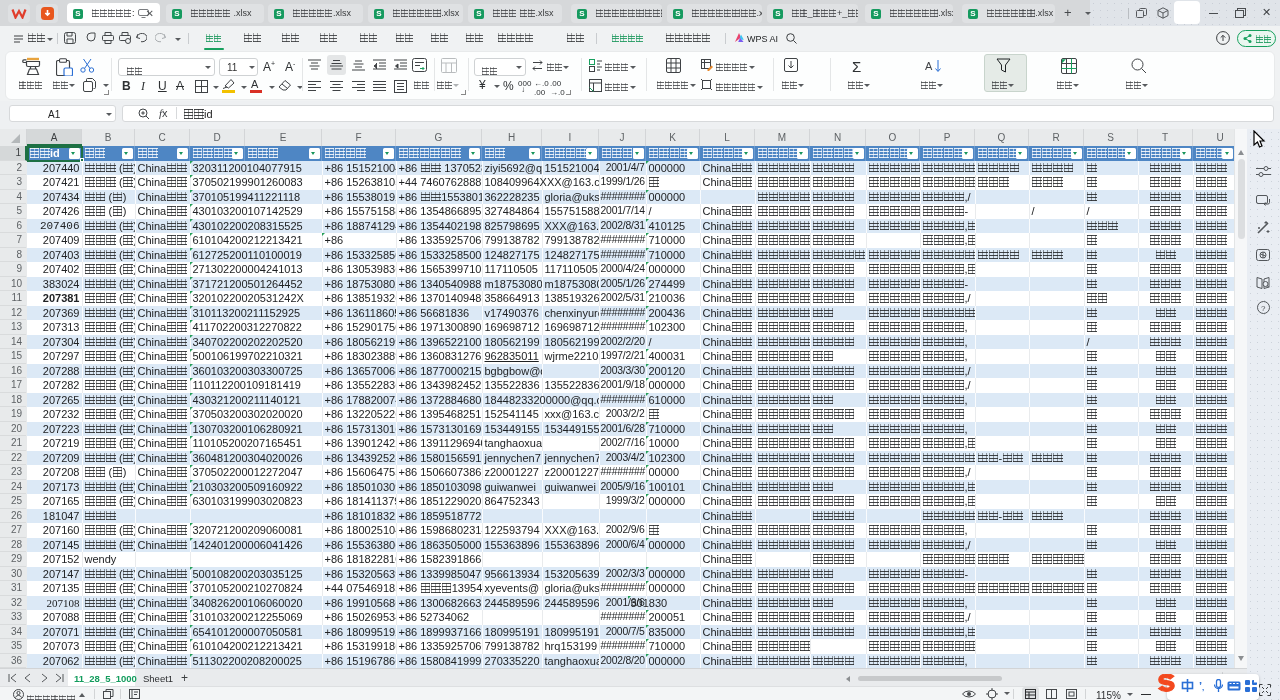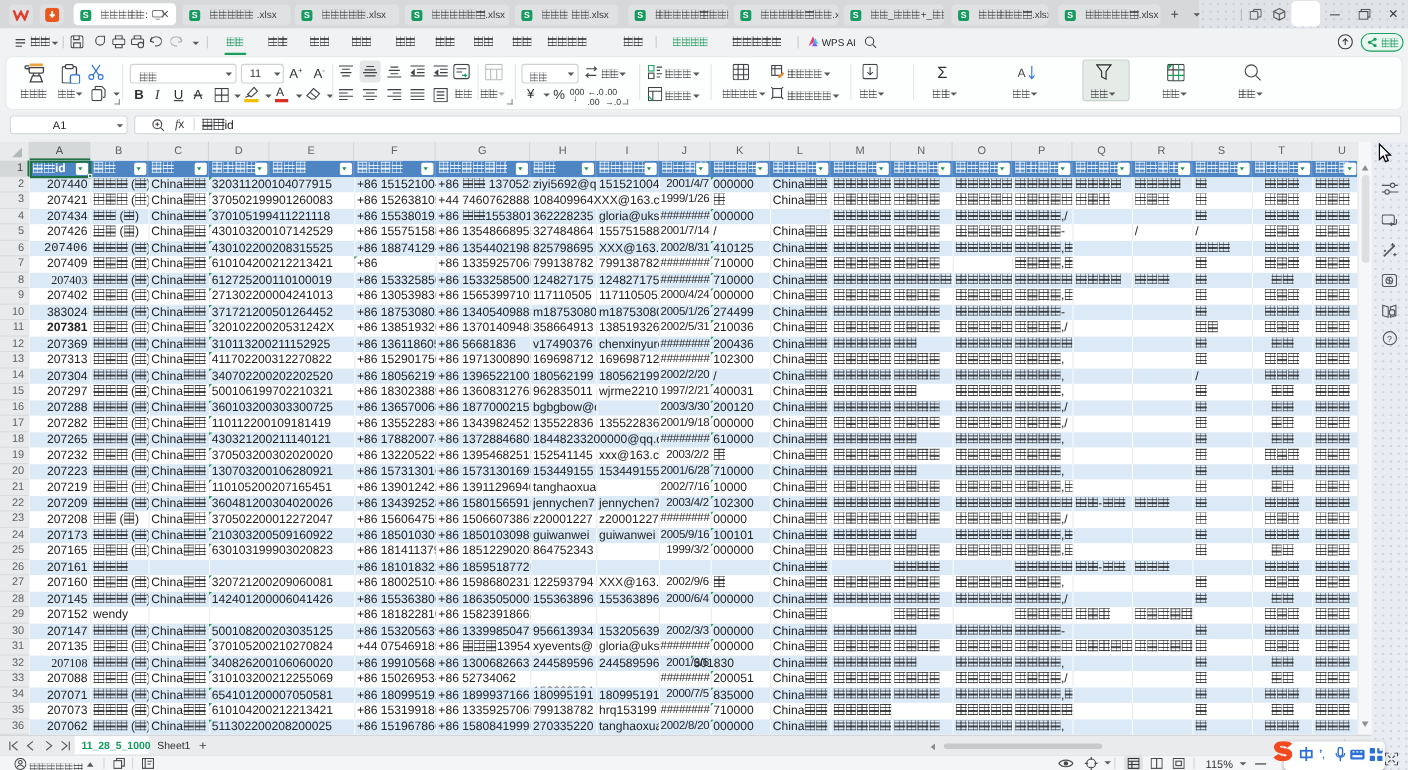--- a/index.html
+++ b/index.html
@@ -629,21 +629,21 @@
         <div class="cell" style="left:619px;width:54px;"><b class="tri"></b>710000</div>
         <div class="cell" style="left:673px;width:55px;">China<i class="g"></i><i class="g"></i></div>
         <div class="cell" style="left:728px;width:55px;"><i class="g"></i><i class="g"></i><i class="g"></i><i class="g"></i><i class="g"></i></div>
         <div class="cell" style="left:783px;width:56px;"><i class="g"></i><i class="g"></i><i class="g"></i><i class="g"></i></div>
         <div class="cell" style="left:893px;width:55px;"><i class="g"></i><i class="g"></i><i class="g"></i><i class="g"></i>,<i class="g"></i></div>
         <div class="cell" style="left:1057px;width:54px;"><i class="g"></i></div>
         <div class="cell ct" style="left:1111px;width:55px;"><i class="g"></i><i class="g"></i><i class="g"></i></div>
         <div class="cell" style="left:1166px;width:55px;"><i class="g"></i><i class="g"></i><i class="g"></i></div>
       </div>
       <div class="row b" style="top:101.5px;">
-        <div class="cell rt" style="left:0px;width:55px;font-family:Liberation Serif, serif;">207403</div>
+        <div class="cell rt" style="left:0px;width:55px;">207403</div>
         <div class="cell" style="left:55px;width:53px;"><i class="g"></i><i class="g"></i><i class="g"></i> (<i class="g"></i>)</div>
         <div class="cell" style="left:108px;width:55px;">China<i class="g"></i><i class="g"></i></div>
         <div class="cell" style="left:163px;width:132px;"><b class="tri"></b>612725200110100019</div>
         <div class="cell" style="left:295px;width:74px;">+86 15332585000</div>
         <div class="cell" style="left:369px;width:86px;">+86 15332585000</div>
         <div class="cell" style="left:455px;width:60px;">124827175</div>
         <div class="cell" style="left:515px;width:57px;">1248271751</div>
         <div class="cell dt" style="left:572px;width:47px;">########</div>
         <div class="cell" style="left:619px;width:54px;"><b class="tri"></b>710000</div>
         <div class="cell" style="left:673px;width:55px;">China<i class="g"></i><i class="g"></i></div>
@@ -777,21 +777,21 @@
         <div class="cell ct" style="left:1111px;width:55px;"><i class="g"></i><i class="g"></i><i class="g"></i></div>
         <div class="cell" style="left:1166px;width:55px;"><i class="g"></i><i class="g"></i><i class="g"></i></div>
       </div>
       <div class="row w" style="top:203.0px;">
         <div class="cell rt" style="left:0px;width:55px;">207297</div>
         <div class="cell" style="left:55px;width:53px;"><i class="g"></i><i class="g"></i><i class="g"></i> (<i class="g"></i>)</div>
         <div class="cell" style="left:108px;width:55px;">China<i class="g"></i><i class="g"></i></div>
         <div class="cell" style="left:163px;width:132px;"><b class="tri"></b>500106199702210321</div>
         <div class="cell" style="left:295px;width:74px;">+86 18302388950</div>
         <div class="cell" style="left:369px;width:86px;">+86 13608312765</div>
-        <div class="cell" style="left:455px;width:60px;">962835011</div>
+        <div class="cell" style="left:455px;width:60px;text-decoration:underline;">962835011</div>
         <div class="cell" style="left:515px;width:57px;">wjrme2210</div>
         <div class="cell dt" style="left:572px;width:47px;">1997/2/21</div>
         <div class="cell" style="left:619px;width:54px;"><b class="tri"></b>400031</div>
         <div class="cell" style="left:673px;width:55px;">China<i class="g"></i><i class="g"></i></div>
         <div class="cell" style="left:728px;width:55px;"><i class="g"></i><i class="g"></i><i class="g"></i><i class="g"></i><i class="g"></i></div>
         <div class="cell" style="left:783px;width:56px;"><i class="g"></i><i class="g"></i></div>
         <div class="cell" style="left:839px;width:54px;"><i class="g"></i><i class="g"></i><i class="g"></i><i class="g"></i><i class="g"></i></div>
         <div class="cell" style="left:893px;width:55px;"><i class="g"></i><i class="g"></i><i class="g"></i><i class="g"></i>,</div>
         <div class="cell" style="left:1057px;width:54px;"><i class="g"></i></div>
         <div class="cell ct" style="left:1111px;width:55px;"><i class="g"></i><i class="g"></i></div>
@@ -989,21 +989,21 @@
         <div class="cell" style="left:673px;width:55px;">China<i class="g"></i><i class="g"></i></div>
         <div class="cell" style="left:728px;width:55px;"><i class="g"></i><i class="g"></i><i class="g"></i><i class="g"></i><i class="g"></i></div>
         <div class="cell" style="left:783px;width:56px;"><i class="g"></i><i class="g"></i><i class="g"></i><i class="g"></i></div>
         <div class="cell" style="left:839px;width:54px;"><i class="g"></i><i class="g"></i><i class="g"></i><i class="g"></i><i class="g"></i></div>
         <div class="cell" style="left:893px;width:55px;"><i class="g"></i><i class="g"></i><i class="g"></i><i class="g"></i>,<i class="g"></i></div>
         <div class="cell" style="left:1057px;width:54px;"><i class="g"></i></div>
         <div class="cell ct" style="left:1111px;width:55px;"><i class="g"></i><i class="g"></i></div>
         <div class="cell" style="left:1166px;width:55px;"><i class="g"></i><i class="g"></i><i class="g"></i></div>
       </div>
       <div class="row b" style="top:362.5px;">
-        <div class="cell rt" style="left:0px;width:55px;">207161</div>
+        <div class="cell rt" style="left:0px;width:55px;">181047</div>
         <div class="cell" style="left:55px;width:53px;"><i class="g"></i><i class="g"></i><i class="g"></i></div>
         <div class="cell" style="left:295px;width:74px;">+86 18101832200</div>
         <div class="cell" style="left:369px;width:86px;">+86 18595187720</div>
         <div class="cell" style="left:673px;width:55px;">China<i class="g"></i><i class="g"></i></div>
         <div class="cell" style="left:783px;width:56px;"><i class="g"></i><i class="g"></i><i class="g"></i><i class="g"></i></div>
         <div class="cell" style="left:893px;width:55px;"><i class="g"></i><i class="g"></i><i class="g"></i><i class="g"></i><i class="g"></i></div>
         <div class="cell" style="left:948px;width:54px;"><i class="g"></i><i class="g"></i>-<i class="g"></i><i class="g"></i></div>
         <div class="cell" style="left:1002px;width:55px;"><i class="g"></i><i class="g"></i><i class="g"></i></div>
         <div class="cell ct" style="left:1111px;width:55px;"><i class="g"></i><i class="g"></i><i class="g"></i></div>
         <div class="cell" style="left:1166px;width:55px;"><i class="g"></i><i class="g"></i><i class="g"></i></div>

